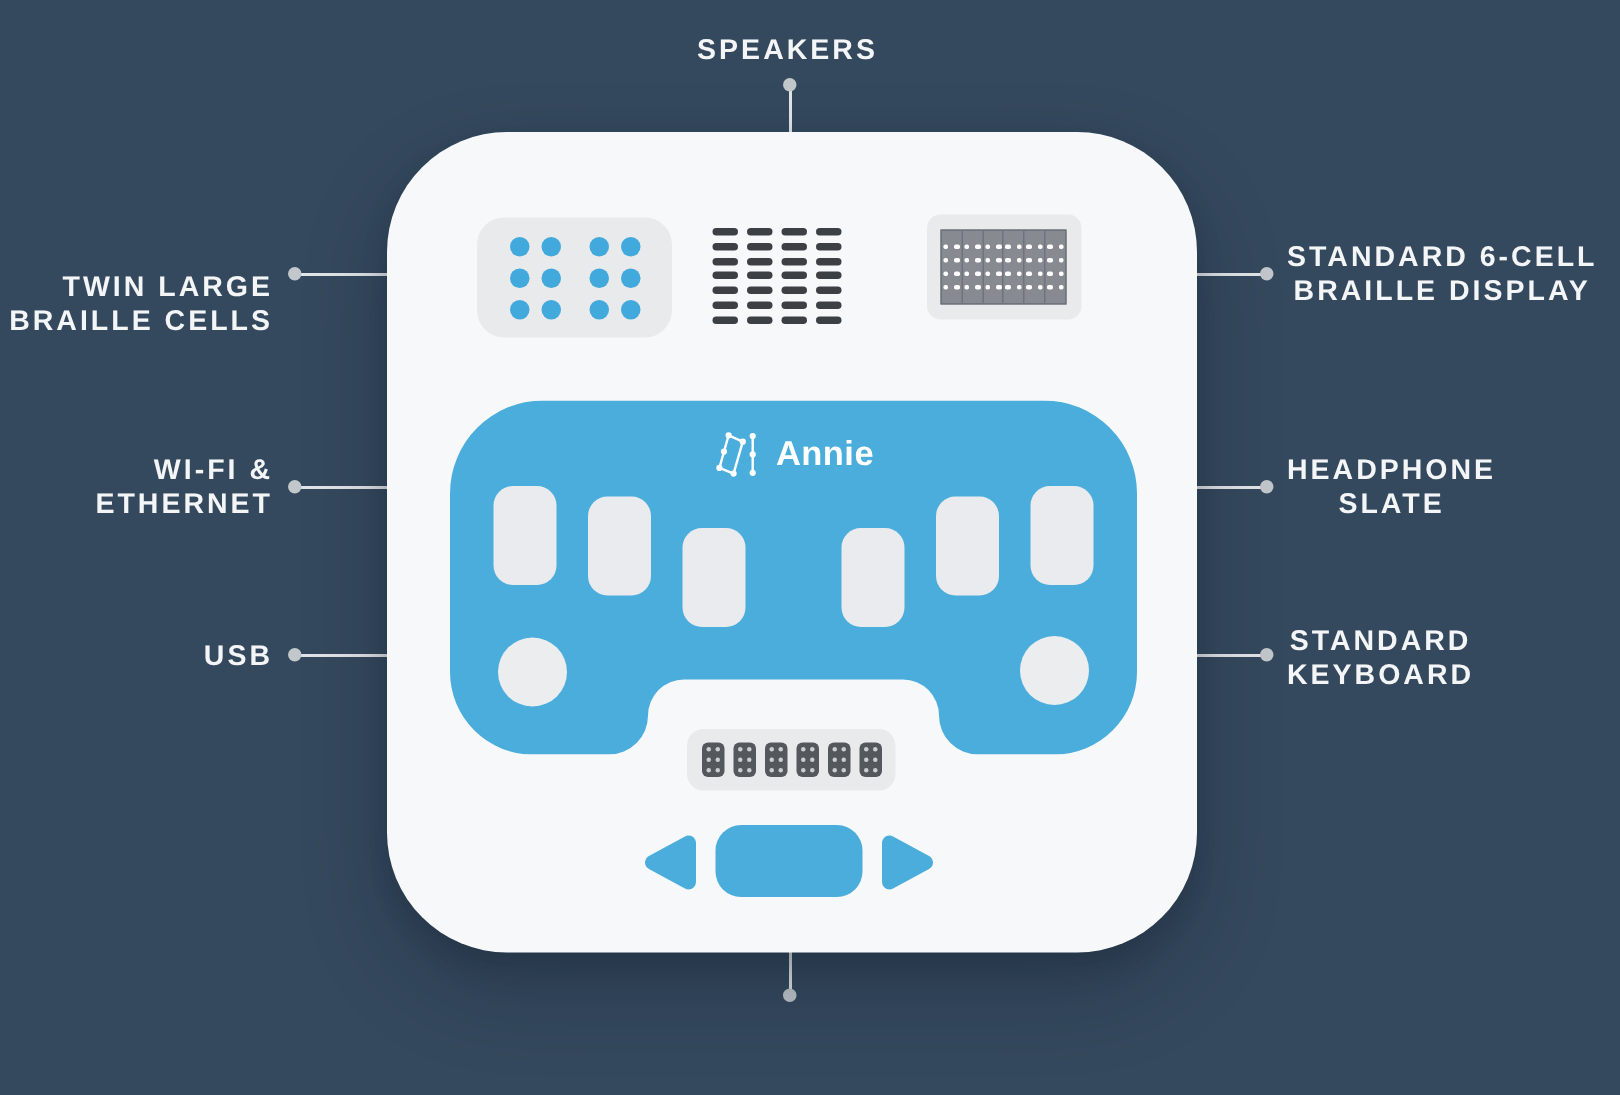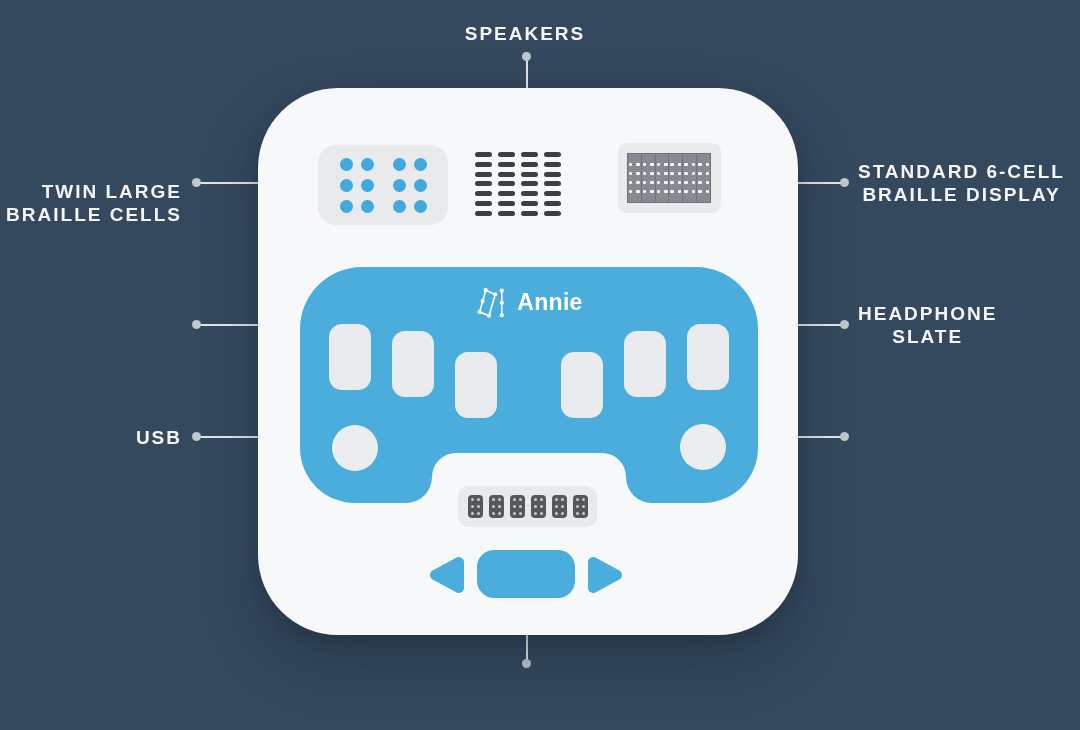--- a/index.html
+++ b/index.html
@@ -83,25 +83,29 @@
     border-radius:17px;background:#4BADDB;z-index:3;}
 </style>
 </head>
 <body>
 
 <div class="stage">
 
   <div class="co-label co-center" id="label-speakers">SPEAKERS</div>
   <div class="co-label co-right" id="label-twin">TWIN LARGE
 BRAILLE CELLS</div>
+  <div class="co-label co-right" id="label-wifi">WI-FI &amp;
+ETHERNET</div>
   <div class="co-label co-right" id="label-usb">USB</div>
   <div class="co-label co-left" id="label-display">STANDARD 6-CELL
 BRAILLE DISPLAY</div>
   <div class="co-label co-left" id="label-headphone">HEADPHONE
 SLATE</div>
+  <div class="co-label co-left" id="label-keyboard">STANDARD
+KEYBOARD</div>
 
   <div class="lead v" id="lead-speakers"></div>
     <div class="ldot" id="dot-speakers"></div>
   <div class="lead h" id="lead-twin"></div>
     <div class="ldot" id="dot-twin"></div>
   <div class="lead h" id="lead-wifi"></div>
     <div class="ldot" id="dot-wifi"></div>
   <div class="lead h" id="lead-usb"></div>
     <div class="ldot" id="dot-usb"></div>
   <div class="lead h" id="lead-display"></div>

